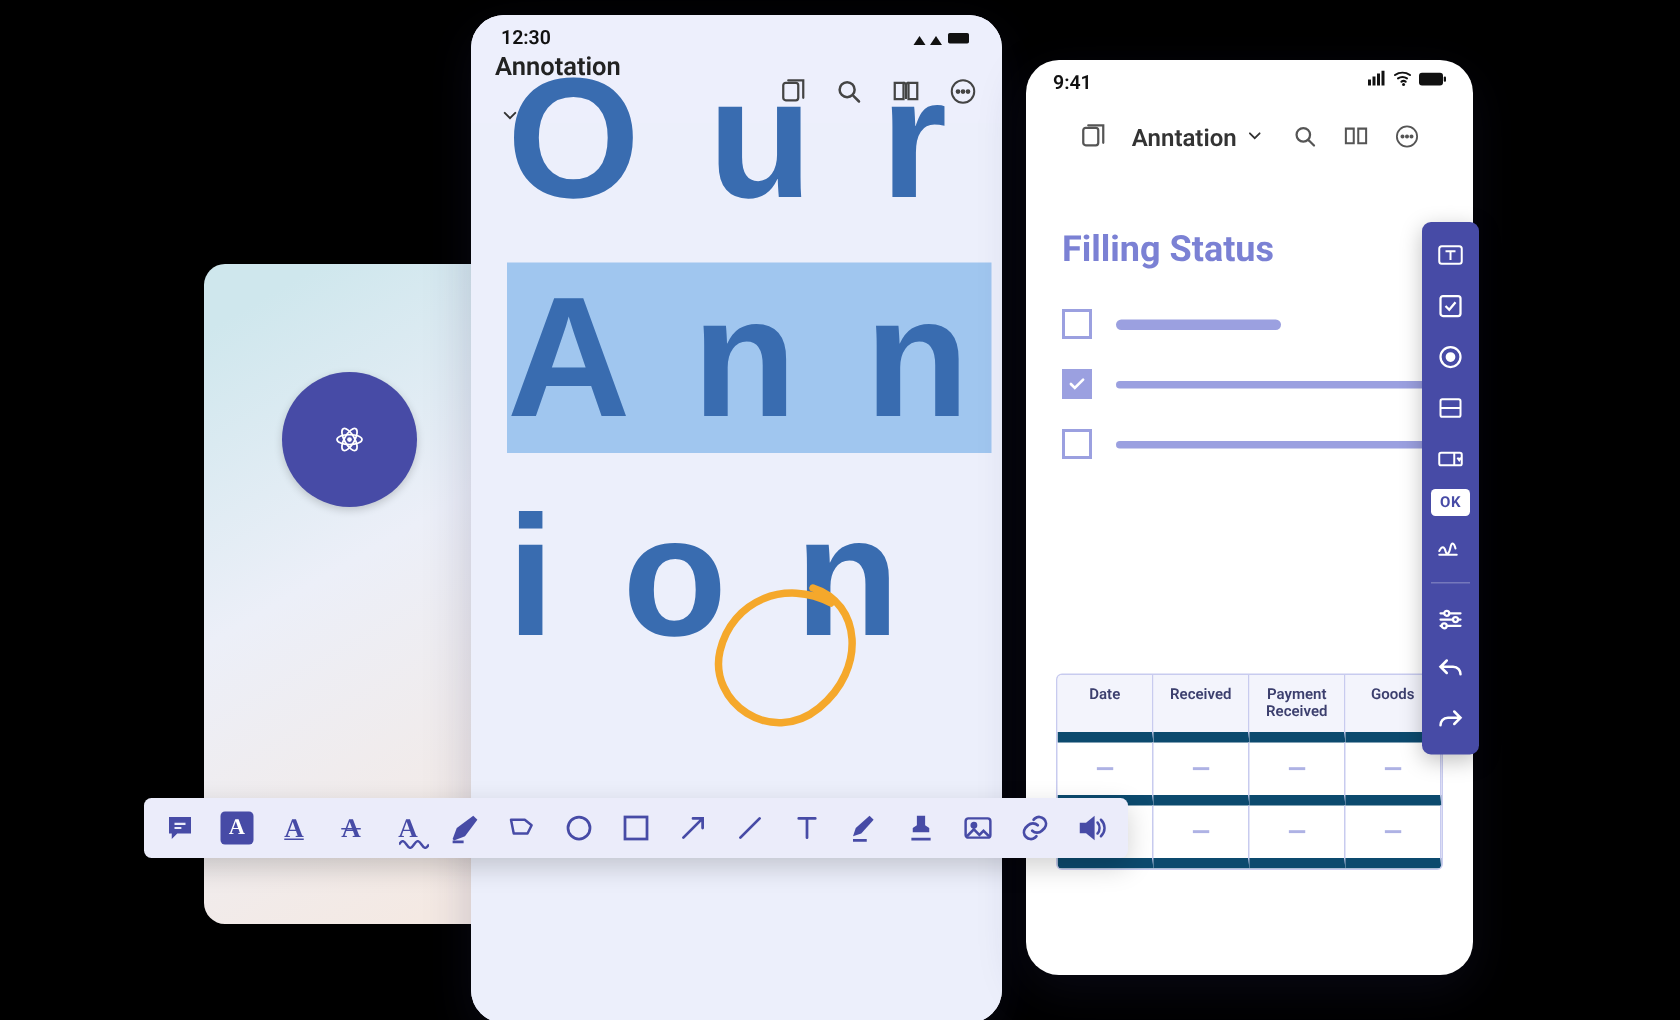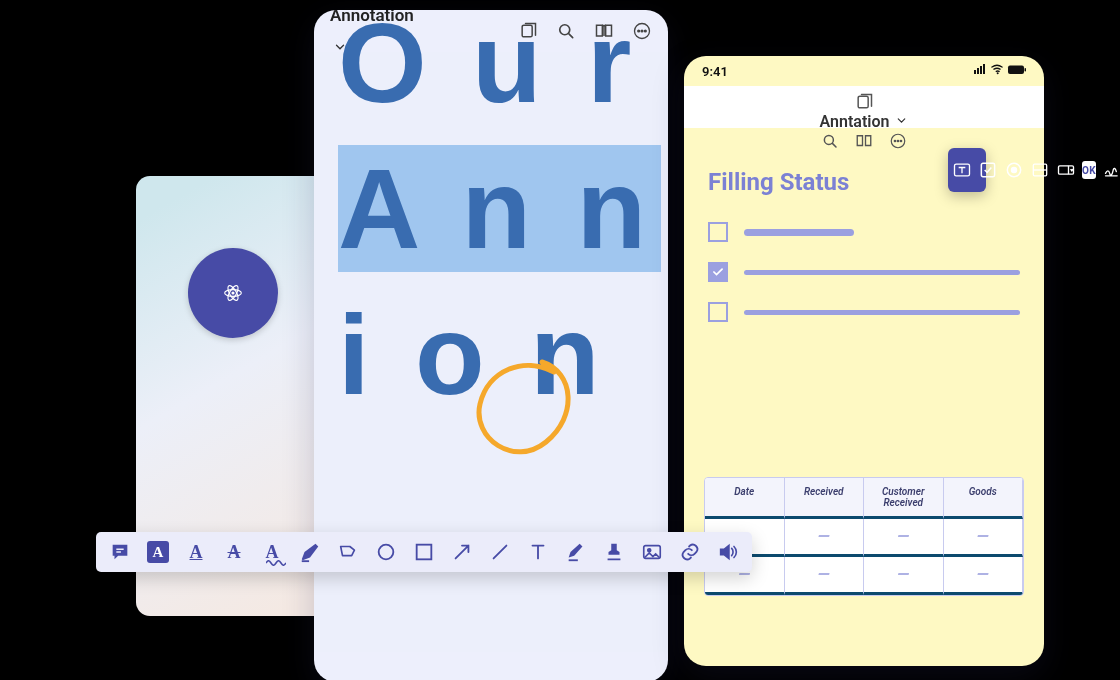--- a/index.html
+++ b/index.html
@@ -75,31 +75,31 @@
   background: #a0c6ef;
   padding-right: 8px;
 }
 .ink-circle {
   position: absolute; left: 156px; top: 302px;
   width: 110px; height: 104px;
 }
 
 
 .phone-right {
-  left: 684px; top: 56px;
-  width: 360px; height: 610px;
-  background: #fef9c3;
+  left: 684px; top: 40px;
+  width: 298px; height: 610px;
+  background: #ffffff;
 }
 .ph-status2 {
   height: 30px; display: flex; align-items: center; justify-content: space-between;
   padding: 0 18px; font-size: 13px; font-weight: 600; color: #111;
 }
 .ph-toolbar2 {
   display: flex; align-items: center; justify-content: space-between;
-  padding: 6px 34px; height: 42px; background: #fff; flex-direction: column;
+  padding: 6px 34px; height: 42px; background: #fff;
 }
 .tb2-title { display: flex; align-items: center; gap: 6px; font-size: 16px; font-weight: 600; color: #333; }
 .doc-area2 { padding: 40px 24px 0 24px; }
 .fs-title { font-size: 24px; font-weight: 700; color: #7b81d4; margin-bottom: 26px; }
 .fs-row { display: flex; align-items: center; gap: 16px; margin-bottom: 20px; }
 .fs-chk {
   width: 20px; height: 20px; border: 2.5px solid #9ba0e0;
   display: flex; align-items: center; justify-content: center;
 }
 .fs-line {
@@ -109,36 +109,35 @@
 
 .form-table {
   position: absolute; bottom: 70px; left: 20px; right: 20px;
   border: 1px solid #c8cbef;
   border-radius: 4px;
   overflow: hidden;
   background: #fff;
 }
 .ft-row { display: flex; }
 .ft-cell {
-  flex: 1; border-right: 1px solid #c8cbef; border-bottom: 3px solid #0c4a6e;
+  flex: 1; border-right: 1px solid #c8cbef; border-bottom: 7px solid #0c4a6e;
   padding: 8px 6px; font-size: 10px; font-weight: 600; color: #3c3f6e;
   text-align: center;
-  font-style: italic;
 }
 .ft-row:first-child .ft-cell { background: #f3f4fc; }
 .ft-dash { color: #aeb2e4; font-size: 16px; font-weight: 800; }
 
 
 .side-pal {
   position: absolute; left: 948px; top: 148px;
   width: 38px;
   background: #474ba6;
   border-radius: 6px;
-  padding: 8px 4px;
-  display: flex; flex-direction: row; align-items: center; gap: 6px;
+  padding: 8px 17px;
+  display: flex; flex-direction: column; align-items: center; gap: 6px;
   box-shadow: 0 4px 14px rgba(0,0,0,0.25);
 }
 .sp-item {
   width: 28px; height: 28px;
   display: flex; align-items: center; justify-content: center;
   color: #fff;
 }
 .sp-ok {
   background: #fff; color: #474ba6; border-radius: 3px;
   font-size: 10px; font-weight: 700; letter-spacing: 0.3px;
@@ -182,20 +181,30 @@
         <g stroke="#fff" stroke-width="1.4" fill="none">
           <ellipse cx="12" cy="12" rx="10" ry="4"></ellipse>
           <ellipse cx="12" cy="12" rx="10" ry="4" transform="rotate(60 12 12)"></ellipse>
           <ellipse cx="12" cy="12" rx="10" ry="4" transform="rotate(-60 12 12)"></ellipse>
         </g>
       </svg>
     </span>
   </div>
 
   <div class="phone phone-center">
+    <div class="ph-status">
+      <span>12:30</span>
+      <span class="right">
+        <svg width="40" height="12" viewBox="0 0 40 12">
+          <path d="M1 11 L5 5 L9 11 Z" fill="#111"></path>
+          <path d="M12 11 L16 5 L20 11 Z" fill="#111"></path>
+          <rect x="24" y="3" width="14" height="7" rx="1.2" fill="#111"></rect>
+        </svg>
+      </span>
+    </div>
     <div class="ph-toolbar">
       <div class="tb-left">
         <span>Annotation</span>
         <span class="tb-icon">
           <svg width="14" height="14" viewBox="0 0 24 24">
               <path d="M6 9l6 6 6-6" stroke="#333" stroke-width="2.2" fill="none" stroke-linecap="round"></path>
             </svg>
         </span>
       </div>
       <div class="tb-right">
@@ -307,21 +316,21 @@
       <div class="fs-row long">
         <div class="fs-chk"></div>
         <div class="fs-line"></div>
       </div>
     </div>
 
     <div class="form-table">
       <div class="ft-row">
         <div class="ft-cell">Date</div>
         <div class="ft-cell">Received</div>
-        <div class="ft-cell">Customer Received</div>
+        <div class="ft-cell">Payment Received</div>
         <div class="ft-cell">Goods</div>
       </div>
       <div class="ft-row">
         <div class="ft-cell ft-dash">—</div>
         <div class="ft-cell ft-dash">—</div>
         <div class="ft-cell ft-dash">—</div>
         <div class="ft-cell ft-dash">—</div>
       </div>
       <div class="ft-row">
         <div class="ft-cell ft-dash">—</div>

